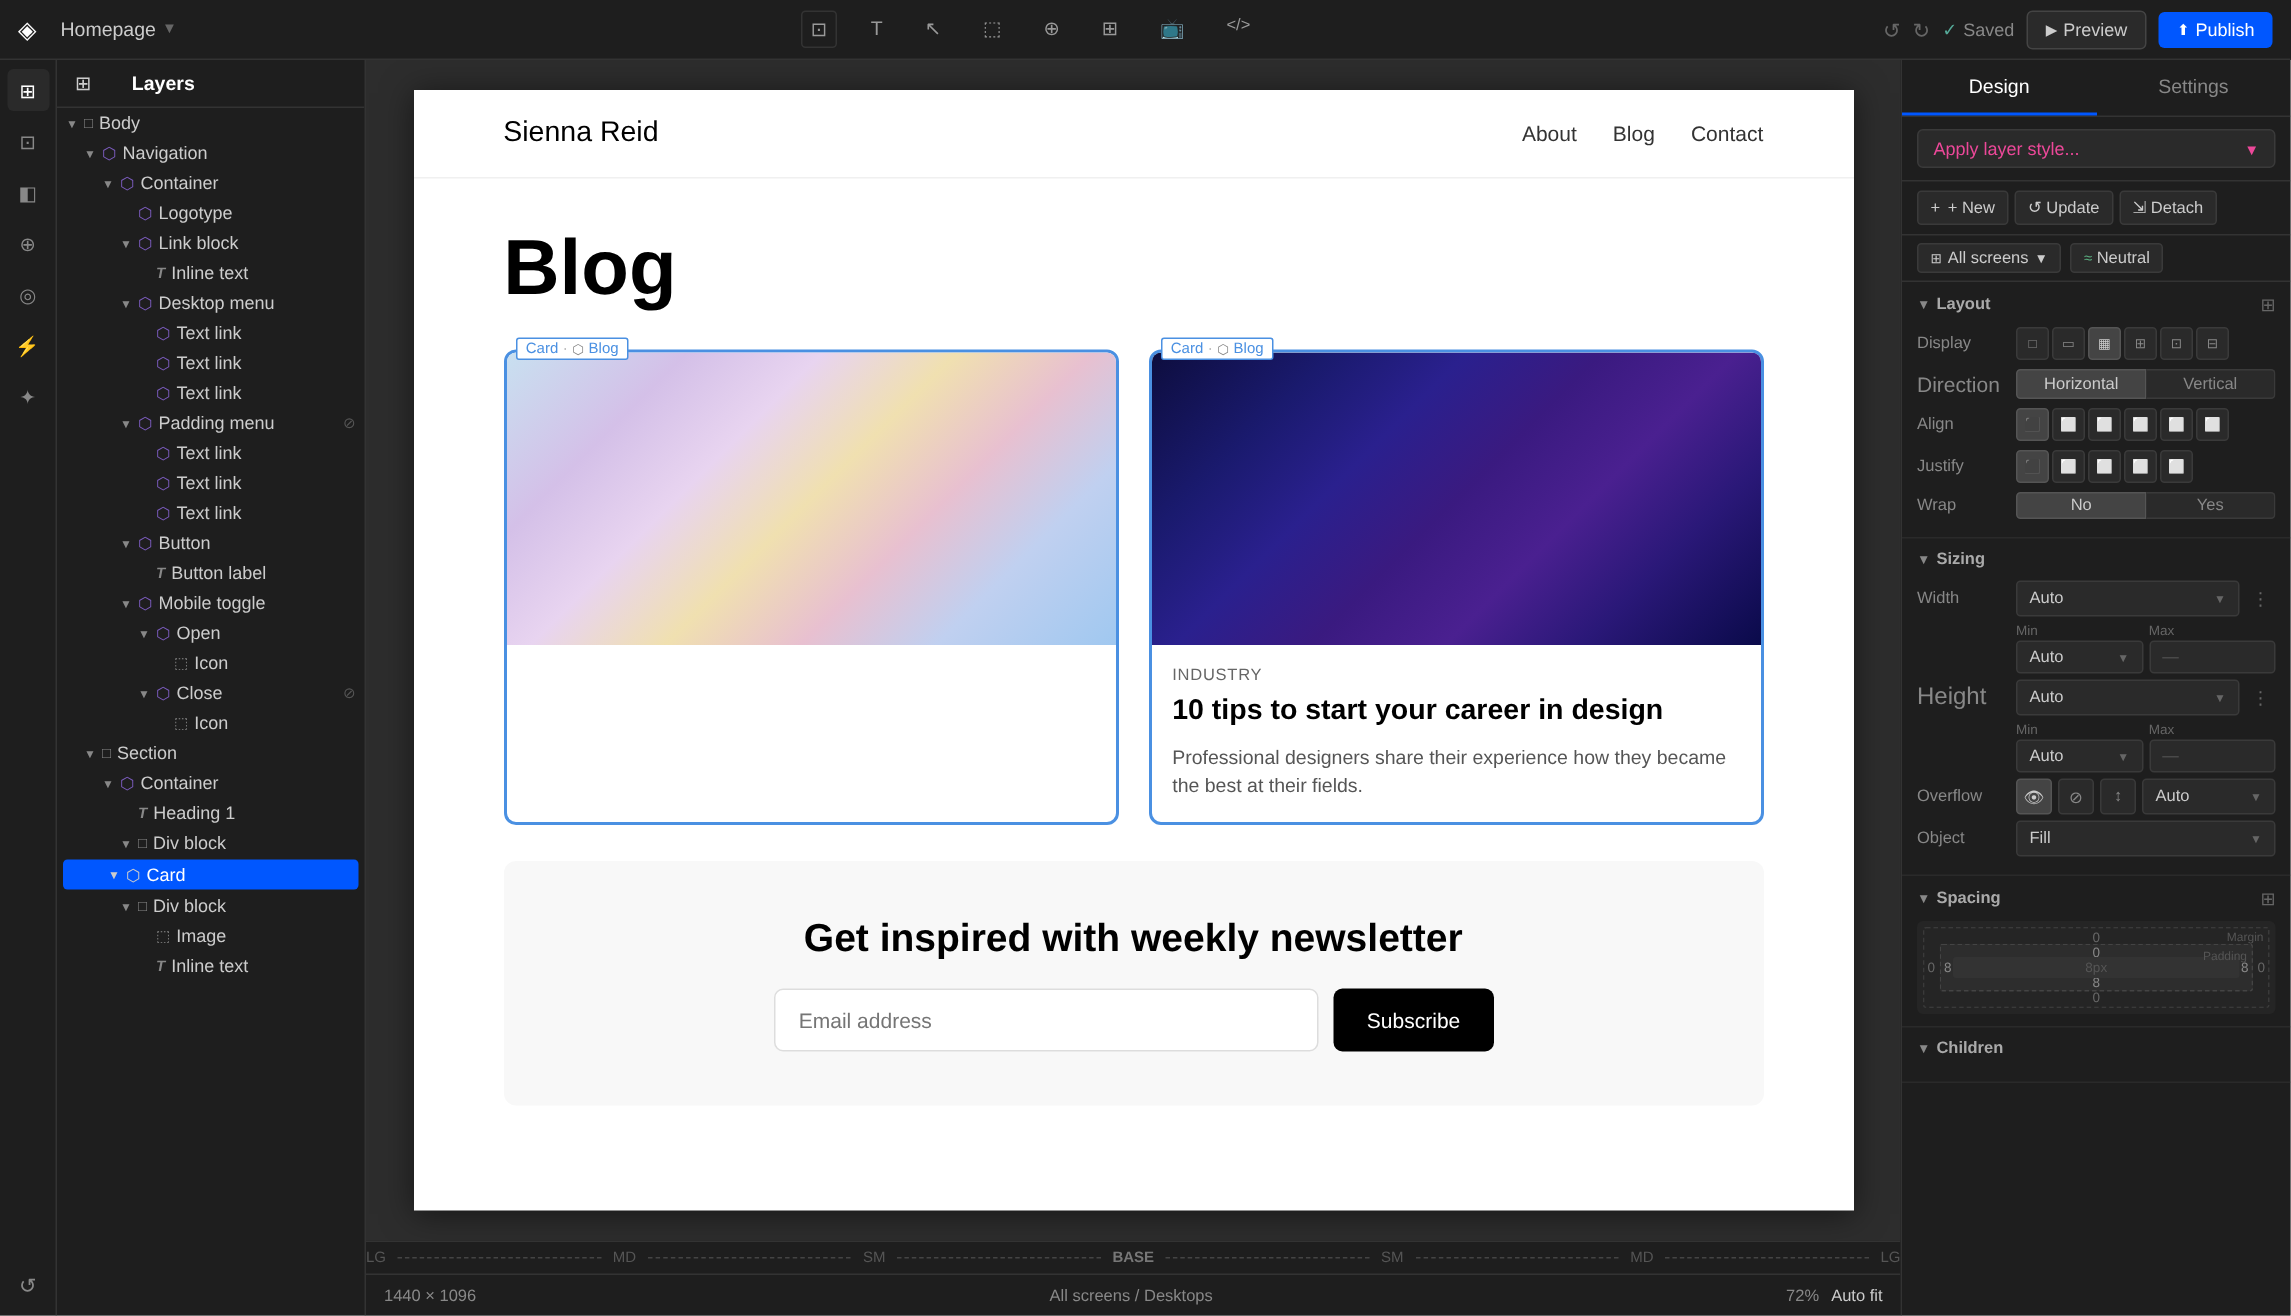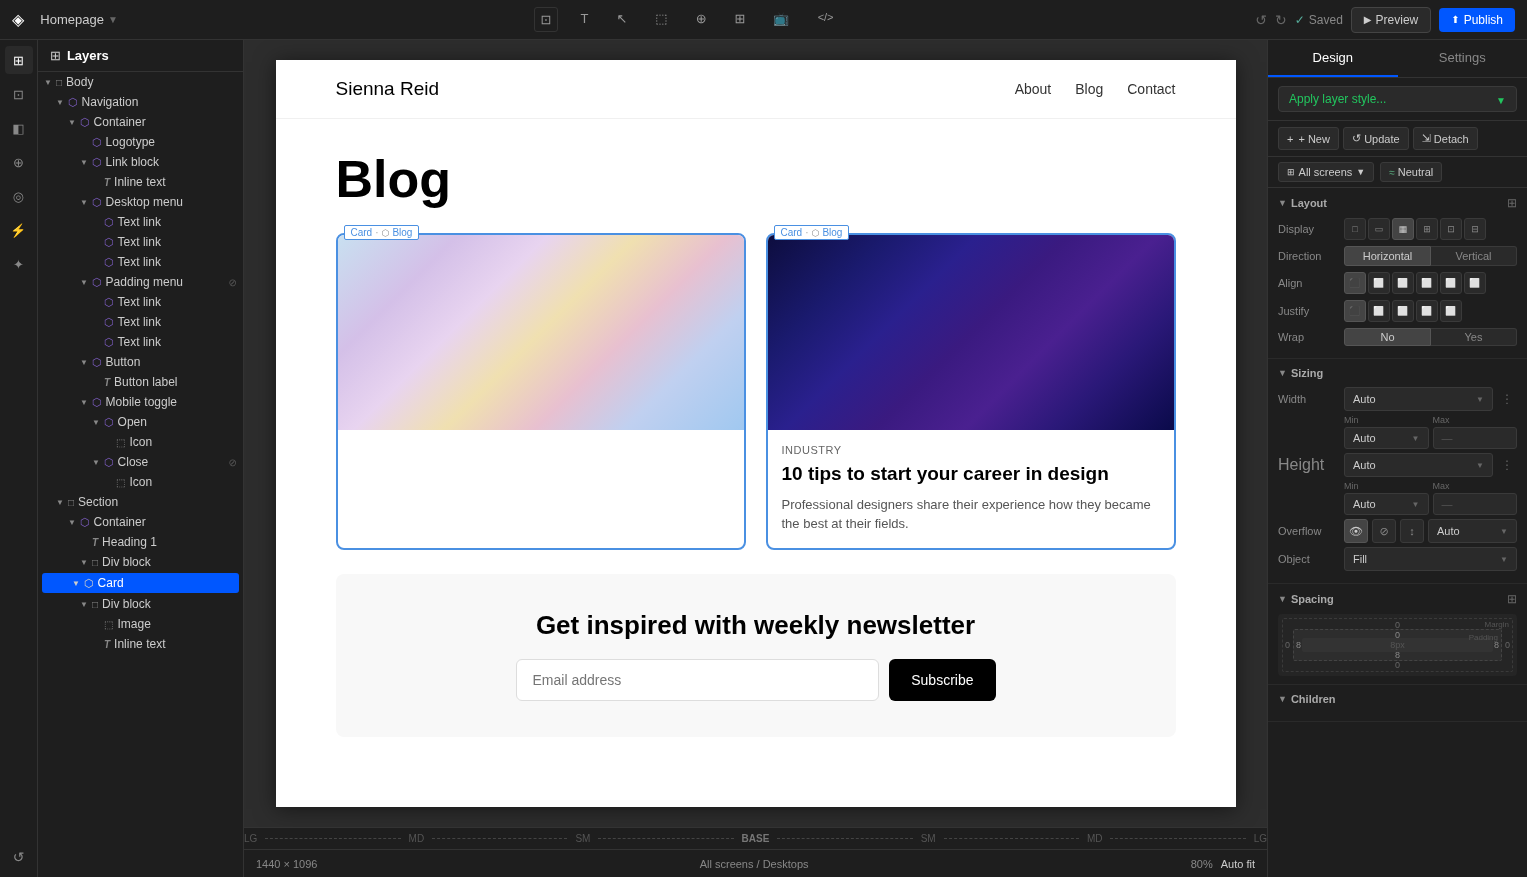--- a/index.html
+++ b/index.html
@@ -52,21 +52,21 @@
     <div style="width:28px;height:28px;display:flex;align-items:center;justify-content:center;border-radius:4px;cursor:pointer;color:#888;font-size:13px;">◎</div>
     <div style="width:28px;height:28px;display:flex;align-items:center;justify-content:center;border-radius:4px;cursor:pointer;color:#888;font-size:13px;">⚡</div>
     <div style="width:28px;height:28px;display:flex;align-items:center;justify-content:center;border-radius:4px;cursor:pointer;color:#888;font-size:13px;">✦</div>
     <div style="flex:1;"></div>
     <div style="width:28px;height:28px;display:flex;align-items:center;justify-content:center;border-radius:4px;cursor:pointer;color:#888;font-size:14px;">↺</div>
   </div>
 
   <div style="width:206px;background:#1e1e1e;border-right:1px solid #333;display:flex;flex-direction:column;flex-shrink:0;overflow:hidden;">
     <div style="padding:8px 12px;border-bottom:1px solid #333;display:flex;align-items:center;gap:6px;">
       <span style="color:#ccc;font-size:13px;">⊞</span>
-      <span style="font-size:13px;font-weight:600;color:#fff;">Layers</span>
+      <span style="font-size:13px;font-weight:600;color:#fff;margin-left:21px;">Layers</span>
     </div>
     <div style="overflow-y:auto;flex:1;font-size:12px;">
 
       <div style="display:flex;align-items:center;padding:3px 6px;cursor:pointer;color:#ccc;">
         <span style="width:12px;color:#888;font-size:8px;">▼</span>
         <span style="color:#888;margin-right:4px;font-size:10px;">□</span>
         <span>Body</span>
       </div>
 
       <div style="display:flex;align-items:center;padding:3px 6px;cursor:pointer;color:#ccc;padding-left:18px;">
@@ -321,35 +321,35 @@
       <span style="flex:1;border-top:1px dashed #444;"></span>
       <span>MD</span>
       <span style="flex:1;border-top:1px dashed #444;"></span>
       <span>LG</span>
     </div>
 
     <div style="height:28px;background:#1e1e1e;border-top:1px solid #333;display:flex;align-items:center;justify-content:space-between;padding:0 12px;color:#888;font-size:11px;">
       <span style="display:flex;align-items:center;gap:4px;">1440 × 1096</span>
       <span>All screens / Desktops</span>
       <div style="display:flex;align-items:center;gap:8px;">
-        <span style="cursor:pointer;">80%</span>
+        <span style="cursor:pointer;">72%</span>
         <span style="cursor:pointer;color:#ccc;display:flex;align-items:center;gap:3px;">Auto fit</span>
       </div>
     </div>
   </div>
 
   <div style="width:260px;background:#1e1e1e;border-left:1px solid #333;display:flex;flex-direction:column;flex-shrink:0;overflow-y:auto;">
 
     <div style="display:flex;border-bottom:1px solid #333;flex-shrink:0;">
       <div style="flex:1;text-align:center;padding:10px;cursor:pointer;font-size:13px;color:#fff;border-bottom:2px solid #0057ff;">Design</div>
       <div style="flex:1;text-align:center;padding:10px;cursor:pointer;font-size:13px;color:#888;border-bottom:2px solid transparent;">Settings</div>
     </div>
 
     <div style="padding:8px 10px;border-bottom:1px solid #333;">
-      <button style="width:100%;background:#2a2a2a;border:1px solid #3a3a3a;color:#22c55e;padding:5px 10px;border-radius:4px;font-size:12px;cursor:pointer;text-align:left;display:flex;align-items:flex-end;justify-content:space-between;">
+      <button style="width:100%;background:#2a2a2a;border:1px solid #3a3a3a;color:#ec4899;padding:5px 10px;border-radius:4px;font-size:12px;cursor:pointer;text-align:left;display:flex;align-items:flex-end;justify-content:space-between;">
         <span>Apply layer style...</span>
         <span style="font-size:10px;">▼</span>
       </button>
     </div>
 
     <div style="display:flex;gap:4px;padding:6px 10px;border-bottom:1px solid #333;">
       <button style="background:#2a2a2a;border:1px solid #3a3a3a;color:#ccc;padding:4px 8px;border-radius:3px;font-size:11px;cursor:pointer;display:flex;align-items:center;gap:3px;">
         <span>+</span>
           <span style="margin-left:2px;">+ New</span>
       </button>
@@ -390,21 +390,21 @@
           <div style="width:22px;height:22px;background:#2a2a2a;border:1px solid #3a3a3a;border-radius:3px;display:flex;align-items:center;justify-content:center;cursor:pointer;font-size:9px;color:#888;">□</div>
           <div style="width:22px;height:22px;background:#2a2a2a;border:1px solid #3a3a3a;border-radius:3px;display:flex;align-items:center;justify-content:center;cursor:pointer;font-size:9px;color:#888;">▭</div>
           <div style="width:22px;height:22px;background:#444;border:1px solid #555;border-radius:3px;display:flex;align-items:center;justify-content:center;cursor:pointer;font-size:9px;color:#ccc;">▦</div>
           <div style="width:22px;height:22px;background:#2a2a2a;border:1px solid #3a3a3a;border-radius:3px;display:flex;align-items:center;justify-content:center;cursor:pointer;font-size:9px;color:#888;">⊞</div>
           <div style="width:22px;height:22px;background:#2a2a2a;border:1px solid #3a3a3a;border-radius:3px;display:flex;align-items:center;justify-content:center;cursor:pointer;font-size:9px;color:#888;">⊡</div>
           <div style="width:22px;height:22px;background:#2a2a2a;border:1px solid #3a3a3a;border-radius:3px;display:flex;align-items:center;justify-content:center;cursor:pointer;font-size:9px;color:#888;">⊟</div>
         </div>
       </div>
 
       <div style="display:flex;align-items:center;margin-bottom:6px;gap:6px;">
-        <span style="font-size:11px;color:#888;width:60px;">Direction</span>
+        <span style="font-size:14px;color:#888;width:60px;">Direction</span>
         <div style="display:flex;gap:0;flex:1;">
           <button style="flex:1;background:#444;border:1px solid #555;color:#ccc;padding:3px 0;border-radius:3px 0 0 3px;font-size:11px;cursor:pointer;">Horizontal</button>
           <button style="flex:1;background:#2a2a2a;border:1px solid #3a3a3a;color:#888;padding:3px 0;border-radius:0 3px 3px 0;font-size:11px;cursor:pointer;border-left:none;">Vertical</button>
         </div>
       </div>
 
       <div style="display:flex;align-items:center;margin-bottom:6px;gap:6px;">
         <span style="font-size:11px;color:#888;width:60px;">Align</span>
         <div style="display:flex;gap:2px;">
           <div style="width:22px;height:22px;background:#444;border:1px solid #555;border-radius:3px;display:flex;align-items:center;justify-content:center;cursor:pointer;font-size:9px;color:#ccc;">⬛</div>

